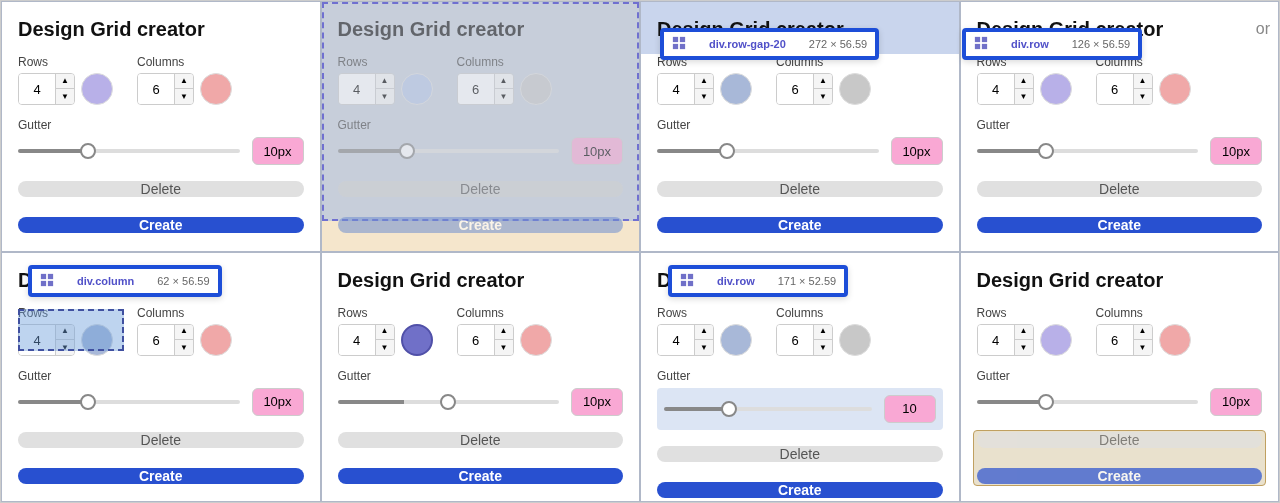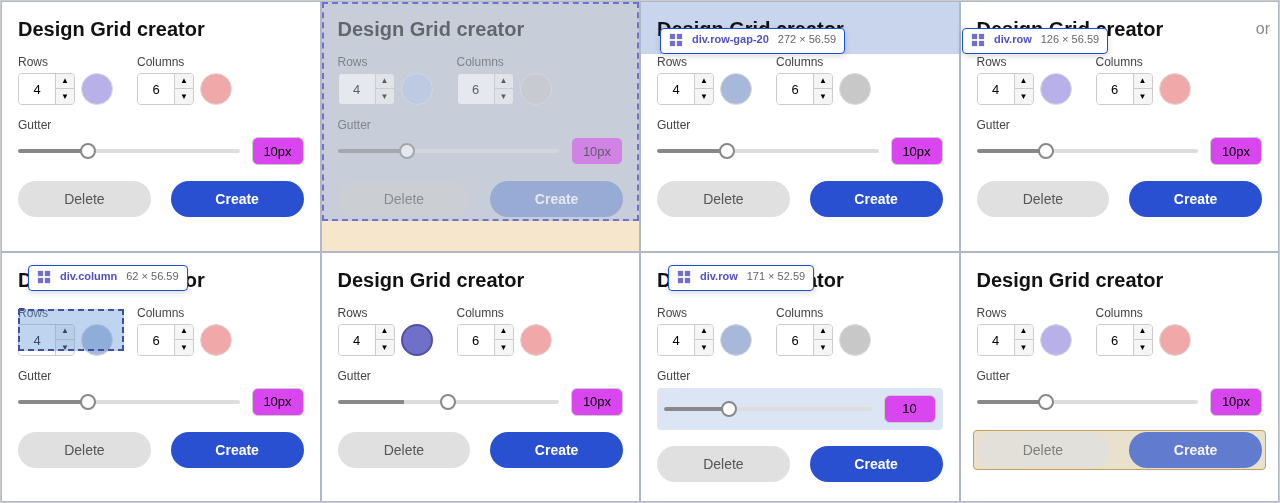--- a/index.html
+++ b/index.html
@@ -168,27 +168,28 @@
     .gutter-value {
       width: 52px;
       height: 28px;
       border: 1px solid #ccc;
       border-radius: 6px;
       text-align: left;
       font-size: 13px;
       display: flex;
       align-items: center;
       justify-content: center;
-      background: #d946ef;
+      background: #f9a8d4;
     }
 
     .button-row {
       display: flex;
       gap: 20px;
       margin-top: 4px;
+      flex-direction: column;
     }
 
     .btn-delete {
       flex: 1;
       height: 36px;
       border-radius: 20px;
       border: none;
       background: #e0e0e0;
       color: #555;
       font-size: 14px;
@@ -205,30 +206,31 @@
       color: #fff;
       font-size: 14px;
       cursor: pointer;
       font-weight: 600;
     }
 
     
     .tooltip {
       position: absolute;
       background: #fff;
-      border: 1px solid #1d4ed8;
+      border: 4px solid #1d4ed8;
       border-radius: 4px;
       padding: 4px 8px;
       font-size: 11px;
       color: #333;
       white-space: nowrap;
       box-shadow: 0 2px 6px rgba(0,0,0,0.15);
       z-index: 10;
       display: flex;
-      gap: 9px;
+      align-items: center;
+      gap: 23px;
     }
 
     .tooltip-name {
       font-weight: 600;
       color: #1a1a9e;
     }
 
     .tooltip-dims {
       color: #666;
     }

